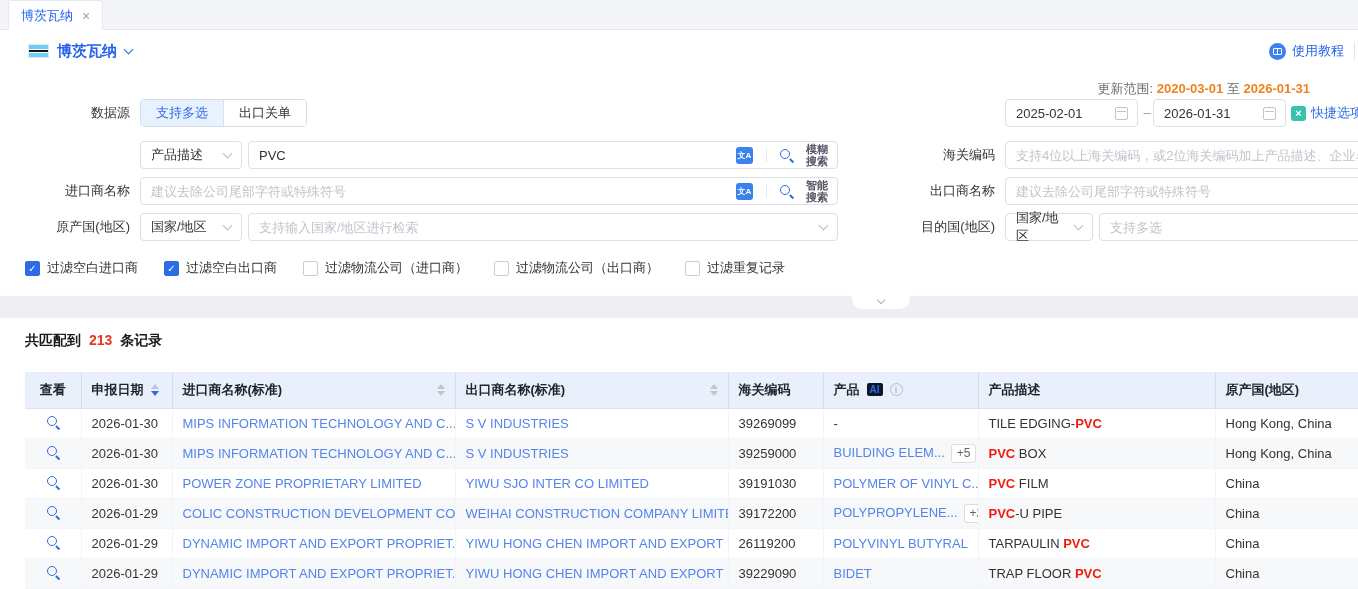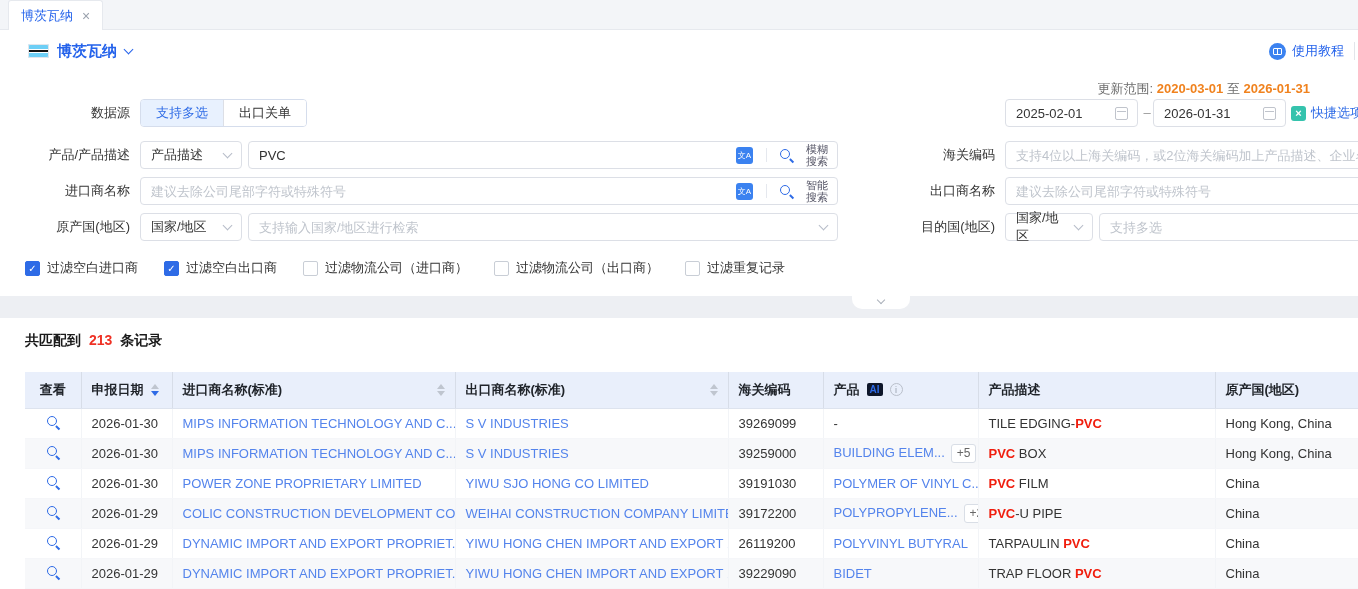--- a/index.html
+++ b/index.html
@@ -36,21 +36,21 @@
   .seg-group { position:absolute; left:140px; top:27px; height:28px; display:inline-flex; border:1px solid #d5ddec; border-radius:4px; overflow:hidden; background:#fff; }
   .seg { padding:0 15px; line-height:26px; cursor:pointer; color:#333; background:#fff; }
   .seg.active { background:#e8f1fe; color:#2e6be6; }
   .seg + .seg { border-left:1px solid #dcdfe6; }
 
   .fbox { position:absolute; height:28px; border:1px solid #dcdfe6; border-radius:4px; background:#fff; display:flex; align-items:center; }
   .fbox input { border:none; outline:none; background:transparent; flex:1; min-width:0; padding:0 10px; font:13px "Liberation Sans","DejaVu Sans",sans-serif; color:#333; }
   .fbox input::placeholder { color:#bfc4cc; }
   .sel-text { flex:1; padding-left:10px; color:#333; }
   .sel-chev { width:7px; height:7px; border-right:1.2px solid #b6bcc8; border-bottom:1.2px solid #b6bcc8; transform:rotate(45deg); margin:-3px 10px 0 4px; flex:none; }
-  .suffix { display:flex; align-items:center; gap:13px; margin-right:8px; flex:none; }
+  .suffix { display:flex; align-items:center; gap:13px; margin-right:8px; flex:none;font-weight:bold; }
   .trans-icon { width:17px; height:17px; background:#3b82f0; border-radius:3px; color:#fff; display:flex; align-items:center; justify-content:center; font-size:8px; cursor:pointer; }
   .trans-icon::before { content:'文A'; }
   .suf-div { width:1px; height:14px; background:#e5e8ee; }
   .mag { position:relative; width:13px; height:13px; display:inline-block; flex:none; }
   .mag::before { content:''; position:absolute; left:0; top:0; width:8px; height:8px; border:1.5px solid #2e6be6; border-radius:50%; }
   .mag::after { content:''; position:absolute; left:9.5px; top:9.5px; width:4.5px; height:1.6px; background:#2e6be6; transform:rotate(45deg); transform-origin:left center; }
   .two-line { width:23px; font-size:11px; line-height:12px; color:#556; word-break:break-all; }
   .cal-icon { width:13px; height:13px; border:1px solid #c0c4cc; border-radius:2px; position:relative; margin-right:9px; flex:none; }
   .cal-icon::before { content:''; position:absolute; left:1px; right:1px; top:3px; border-top:1px solid #c0c4cc; }
   .date-sep { position:absolute; left:1141px; top:27px; width:12px; line-height:28px; text-align:center; color:#999; }
@@ -142,21 +142,20 @@
     <span class="date-sep">–</span>
     <div class="fbox" style="left:1153px; top:27px; width:133px">
       <input value="2026-01-31" style="">
       <span class="cal-icon"></span>
     </div>
     <div class="quick">
       <span class="quick-icon"></span>
       <span>快捷选项</span>
     </div>
 
-    <span class="flabel lft" style="top:69px">产品/产品描述</span>
     <div class="fbox" style="left:140px; top:69px; width:102px">
       <span class="sel-text">产品描述</span>
       <span class="sel-chev"></span>
     </div>
     <div class="fbox" style="left:248px; top:69px; width:590px">
       <input value="PVC" style="">
       <span class="suffix">
         <span class="trans-icon"></span>
         <span class="suf-div"></span>
         <span class="mag"></span>
@@ -311,21 +310,21 @@
             <td><span class="link">S V INDUSTRIES</span></td>
             <td>39259000</td>
             <td><span class="link">BUILDING ELEM...</span><span class="plus-badge">+5</span></td>
             <td><span></span><span class="hl">PVC</span><span> BOX</span></td>
             <td>Hong Kong, China</td>
           </tr>
           <tr>
             <td class="c"><span class="view-mag"></span></td>
             <td>2026-01-30</td>
             <td><span class="link">POWER ZONE PROPRIETARY LIMITED</span></td>
-            <td><span class="link">YIWU SJO HONG CO LIMITED</span></td>
+            <td><span class="link">YIWU SJO INTER CO LIMITED</span></td>
             <td>39191030</td>
             <td><span class="link">POLYMER OF VINYL C...</span></td>
             <td><span></span><span class="hl">PVC</span><span> FILM</span></td>
             <td>China</td>
           </tr>
           <tr class="stripe">
             <td class="c"><span class="view-mag"></span></td>
             <td>2026-01-29</td>
             <td><span class="link">COLIC CONSTRUCTION DEVELOPMENT CO ...</span></td>
             <td><span class="link">WEIHAI CONSTRUCTION COMPANY LIMITED</span></td>

